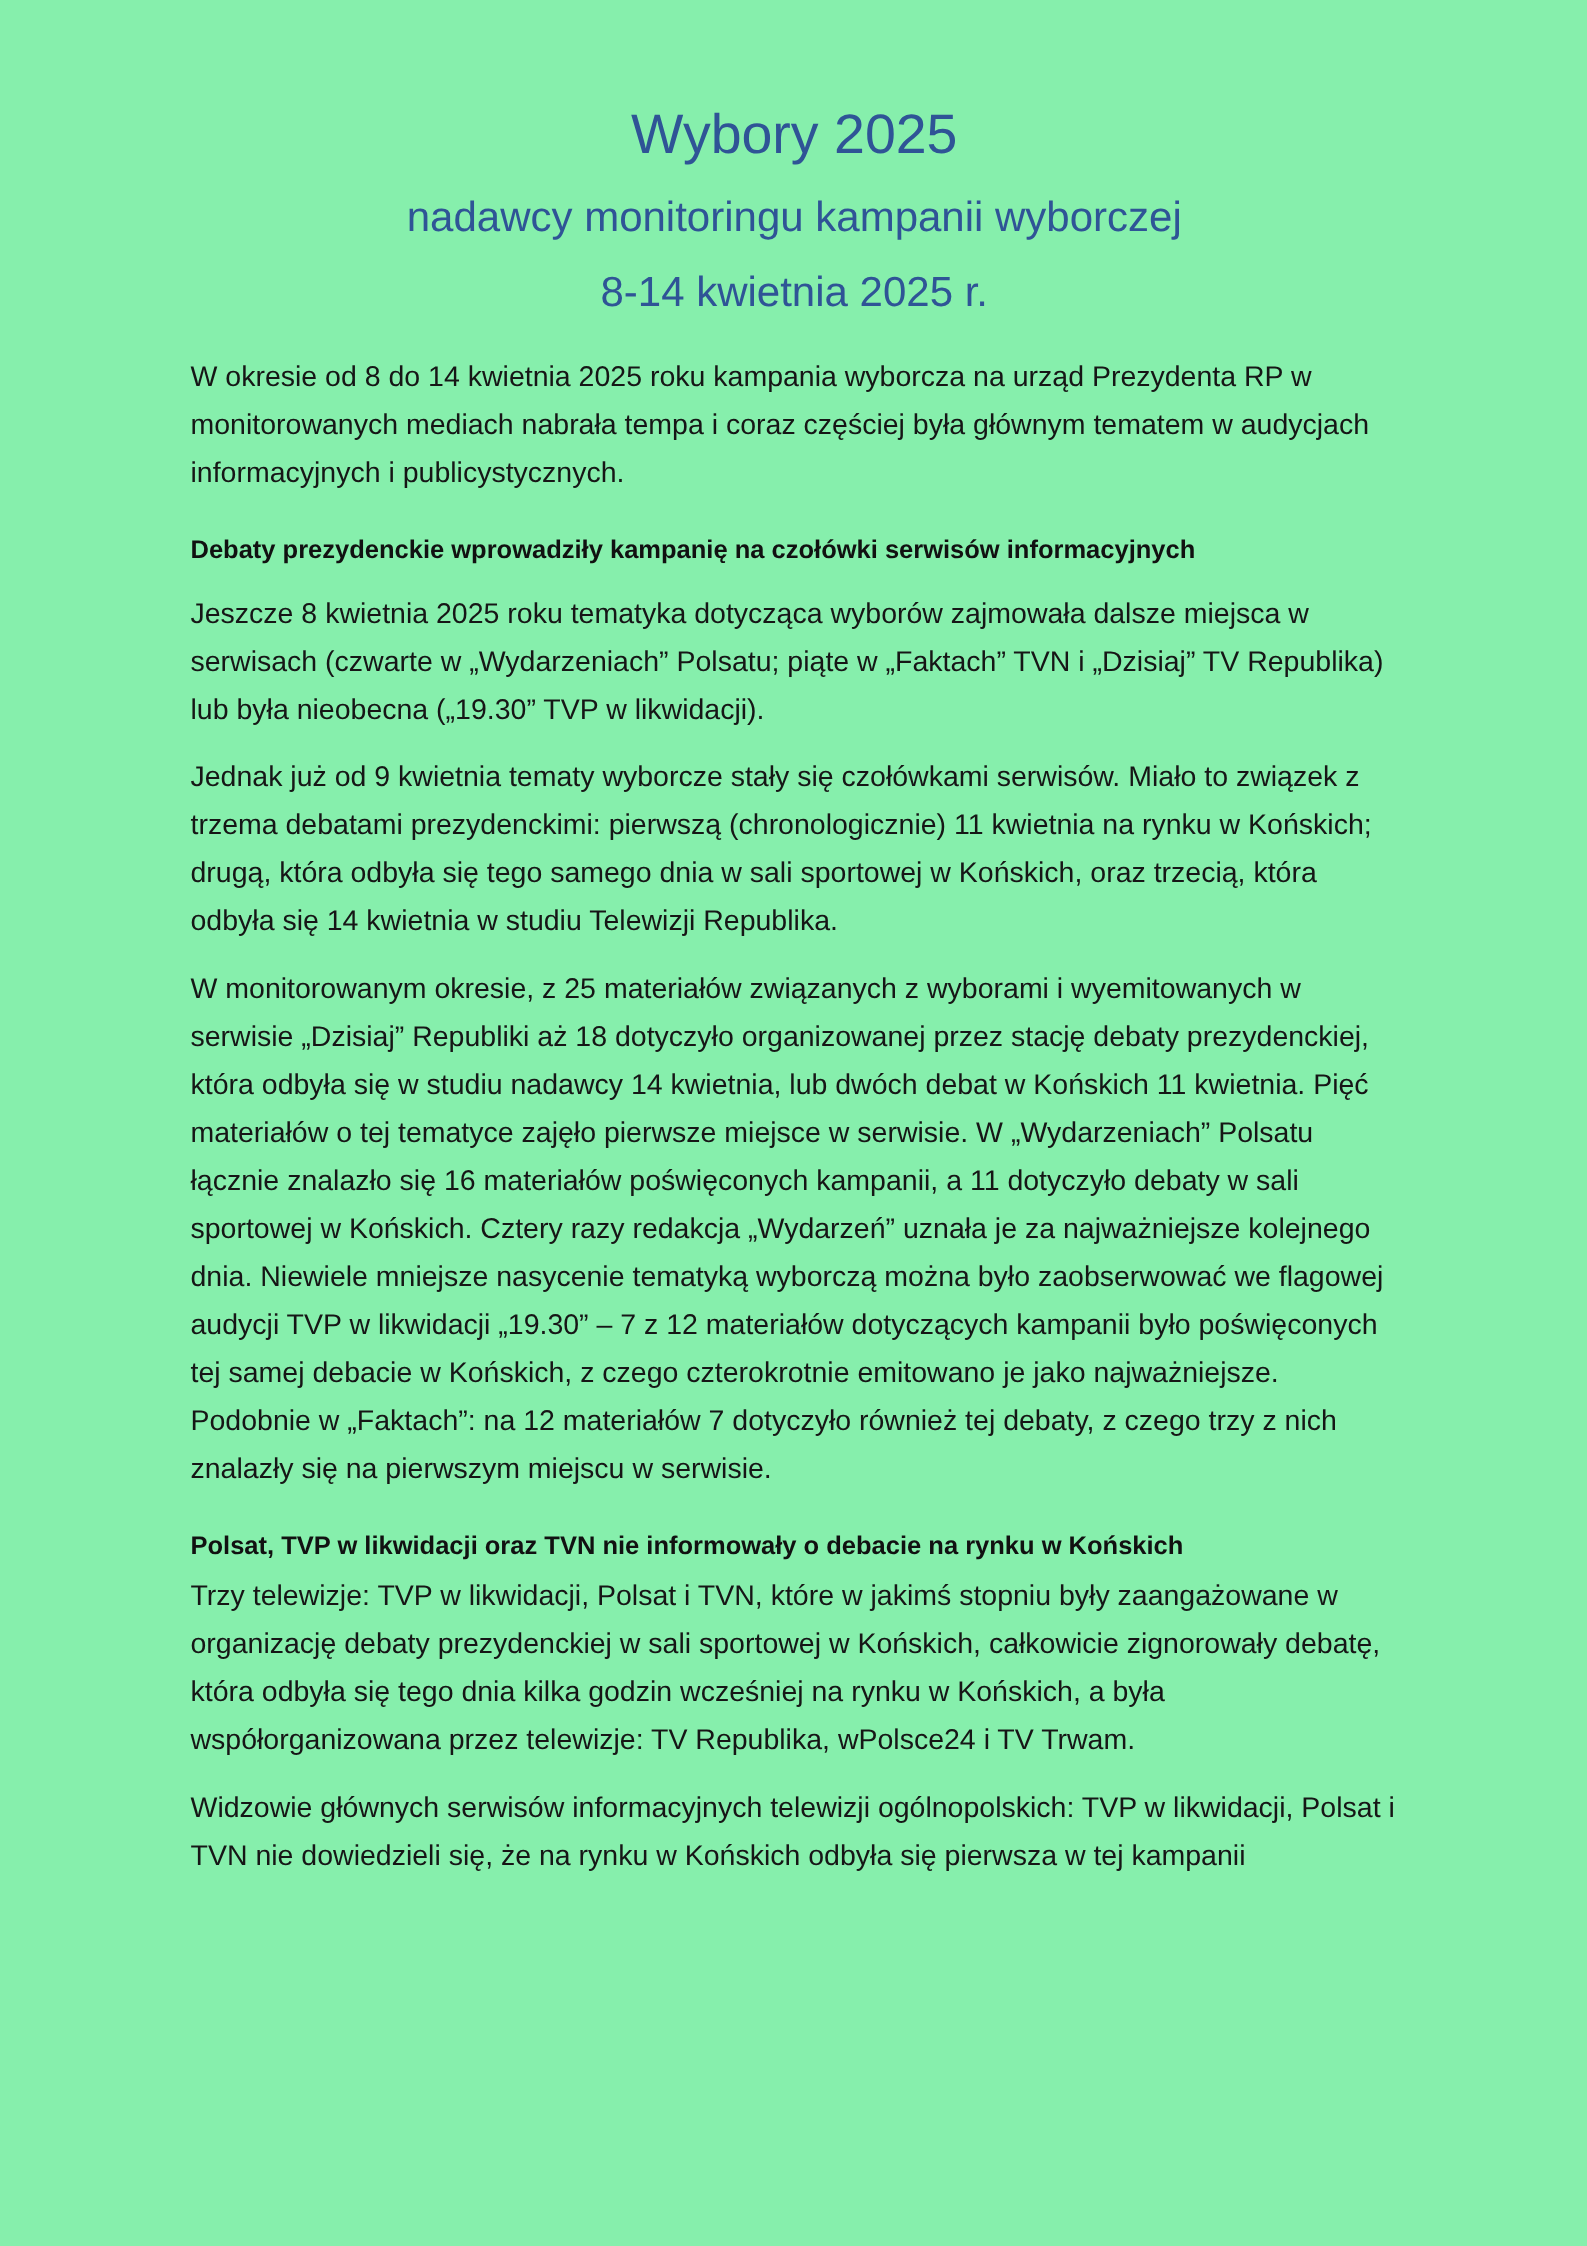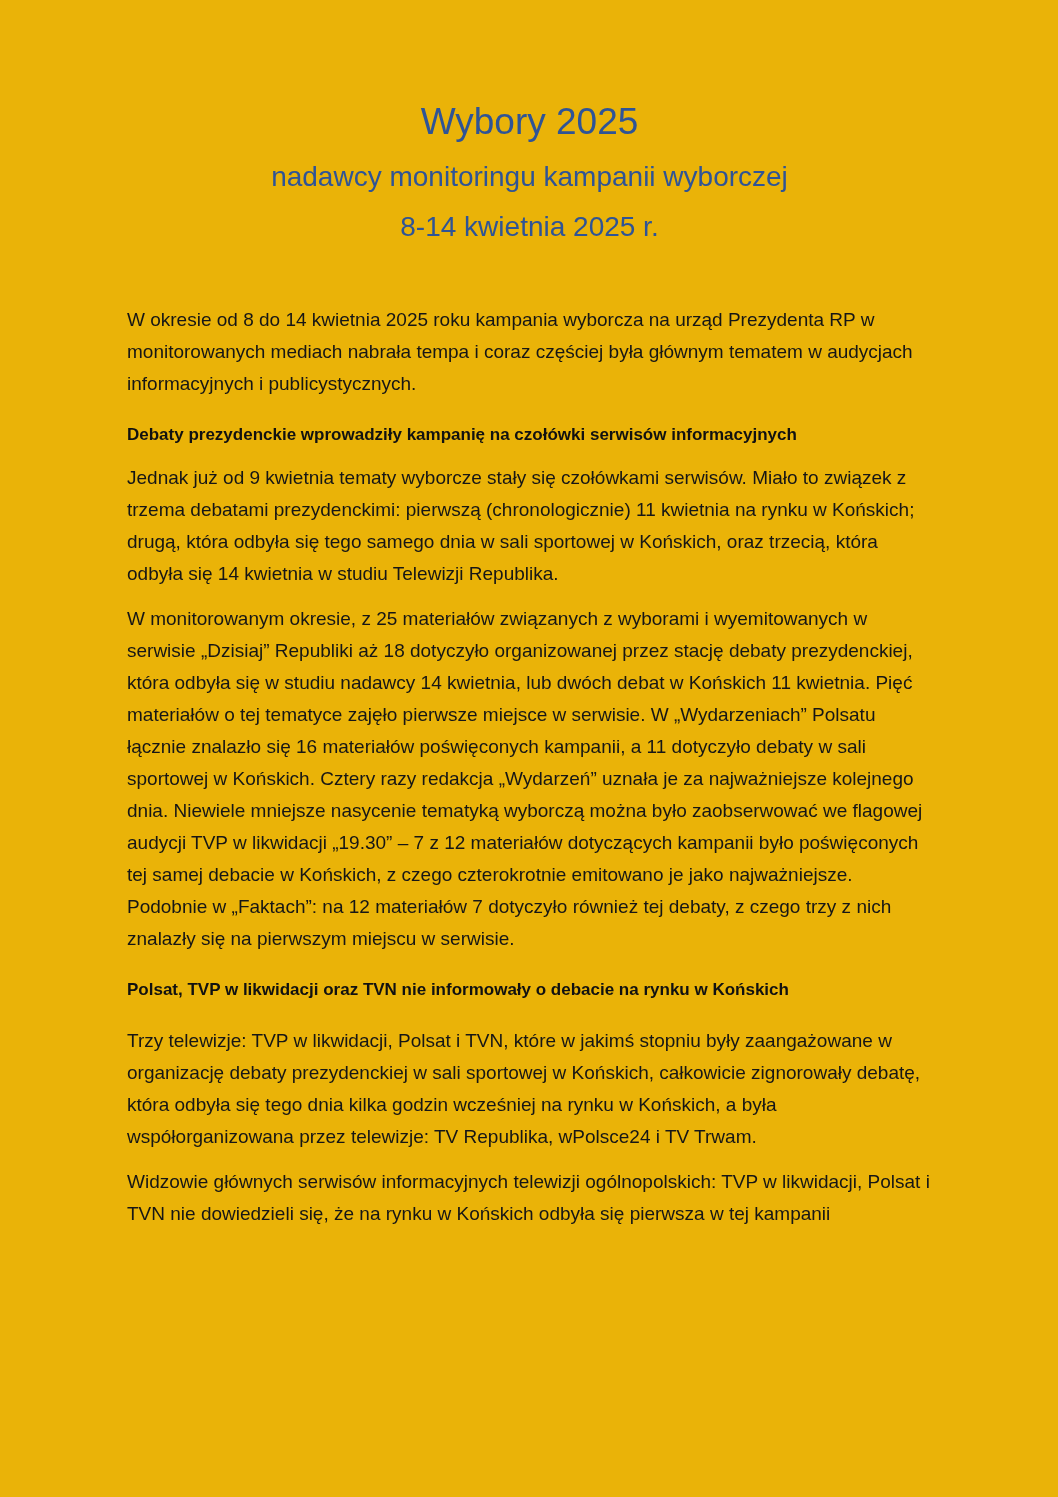--- a/index.html
+++ b/index.html
@@ -5,23 +5,23 @@
   html, body {
     margin: 0;
     padding: 0;
     background: #ffffff;
   }
   .page {
     position: relative;
     width: 1058px;
     height: 1497px;
     margin: 0 auto;
-    background: #eab308;
+    background: #86efac;
     box-sizing: border-box;
-    padding: 100px 126px 0 127px;
+    padding: 68px 126px 0 127px;
     font-family: "Liberation Sans", "DejaVu Sans", sans-serif;
     color: #1a1a1a;
     overflow: hidden;
   }
   .title-block {
     text-align: center;
   }
   .doc-title {
     font-size: 37px;
     line-height: 1.2;
@@ -45,48 +45,49 @@
   }
   .body-text {
     font-size: 19px;
     line-height: 32px;
     font-weight: 400;
     margin: 0 0 13px 0;
     color: #161616;
     text-align: left;
   }
   .first-para {
-    margin-top: 60px;
+    margin-top: 24px;
   }
   .section-heading {
     font-size: 17px;
     line-height: 34px;
     font-weight: 700;
     color: #111111;
     margin: 18px 0 10px 0;
   }
   .section-heading.tight-after {
-    margin-bottom: 18px;
+    margin-bottom: 1px;
   }
 </style>
 </head>
 <body>
 
 <div class="page">
 
   <div class="title-block">
     <h1 class="doc-title">Wybory 2025</h1>
     <div class="doc-subtitle">nadawcy monitoringu kampanii wyborczej</div>
     <div class="doc-date">8-14 kwietnia 2025 r.</div>
   </div>
 
   <p class="body-text first-para">W okresie od 8 do 14 kwietnia 2025 roku kampania wyborcza na urząd Prezydenta RP w monitorowanych mediach nabrała tempa i coraz częściej była głównym tematem w audycjach informacyjnych i publicystycznych.</p>
 
   <h2 class="section-heading">Debaty prezydenckie wprowadziły kampanię na czołówki serwisów informacyjnych</h2>
 
+  <p class="body-text">Jeszcze 8 kwietnia 2025 roku tematyka dotycząca wyborów zajmowała dalsze miejsca w serwisach (czwarte w „Wydarzeniach” Polsatu; piąte w „Faktach” TVN i „Dzisiaj” TV Republika) lub była nieobecna („19.30” TVP w likwidacji).</p>
 
   <p class="body-text">Jednak już od 9 kwietnia tematy wyborcze stały się czołówkami serwisów. Miało to związek z trzema debatami prezydenckimi: pierwszą (chronologicznie) 11 kwietnia na rynku w Końskich; drugą, która odbyła się tego samego dnia w sali sportowej w Końskich, oraz trzecią, która odbyła się 14 kwietnia w studiu Telewizji Republika.</p>
 
   <p class="body-text">W monitorowanym okresie, z 25 materiałów związanych z wyborami i wyemitowanych w serwisie „Dzisiaj” Republiki aż 18 dotyczyło organizowanej przez stację debaty prezydenckiej, która odbyła się w studiu nadawcy 14 kwietnia, lub dwóch debat w Końskich 11 kwietnia. Pięć materiałów o tej tematyce zajęło pierwsze miejsce w serwisie. W „Wydarzeniach” Polsatu łącznie znalazło się 16 materiałów poświęconych kampanii, a 11 dotyczyło debaty w sali sportowej w Końskich. Cztery razy redakcja „Wydarzeń” uznała je za najważniejsze kolejnego dnia. Niewiele mniejsze nasycenie tematyką wyborczą można było zaobserwować we flagowej audycji TVP w likwidacji „19.30” – 7 z 12 materiałów dotyczących kampanii było poświęconych tej samej debacie w Końskich, z czego czterokrotnie emitowano je jako najważniejsze. Podobnie w „Faktach”: na 12 materiałów 7 dotyczyło również tej debaty, z czego trzy z nich znalazły się na pierwszym miejscu w serwisie.</p>
 
   <h2 class="section-heading tight-after">Polsat, TVP w likwidacji oraz TVN nie informowały o debacie na rynku w Końskich</h2>
 
   <p class="body-text">Trzy telewizje: TVP w likwidacji, Polsat i TVN, które w jakimś stopniu były zaangażowane w organizację debaty prezydenckiej w sali sportowej w Końskich, całkowicie zignorowały debatę, która odbyła się tego dnia kilka godzin wcześniej na rynku w Końskich, a była współorganizowana przez telewizje: TV Republika, wPolsce24 i TV Trwam.</p>
 
   <p class="body-text">Widzowie głównych serwisów informacyjnych telewizji ogólnopolskich: TVP w likwidacji, Polsat i TVN nie dowiedzieli się, że na rynku w Końskich odbyła się pierwsza w tej kampanii</p>

